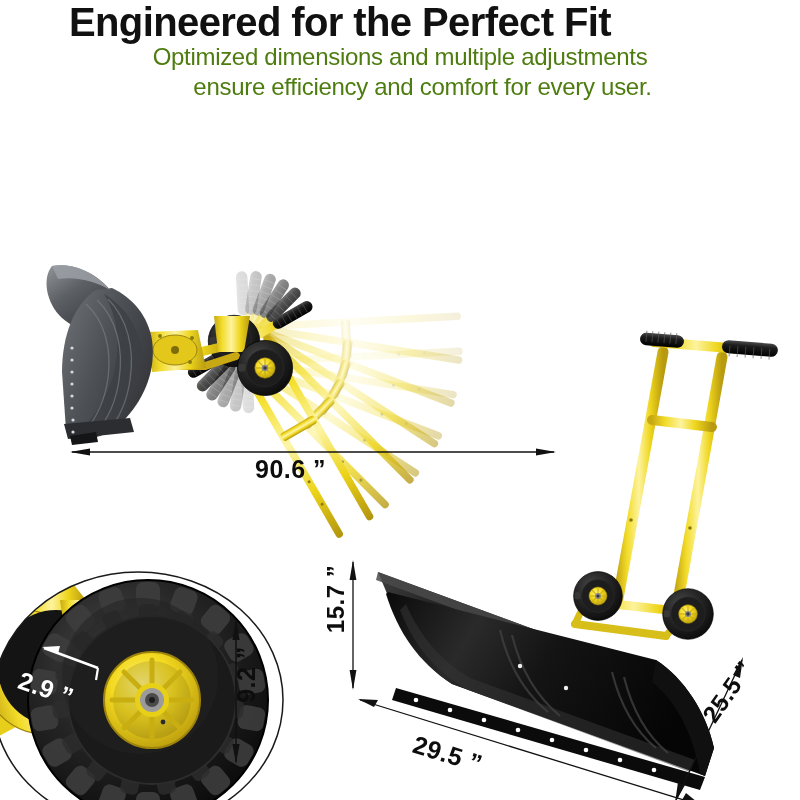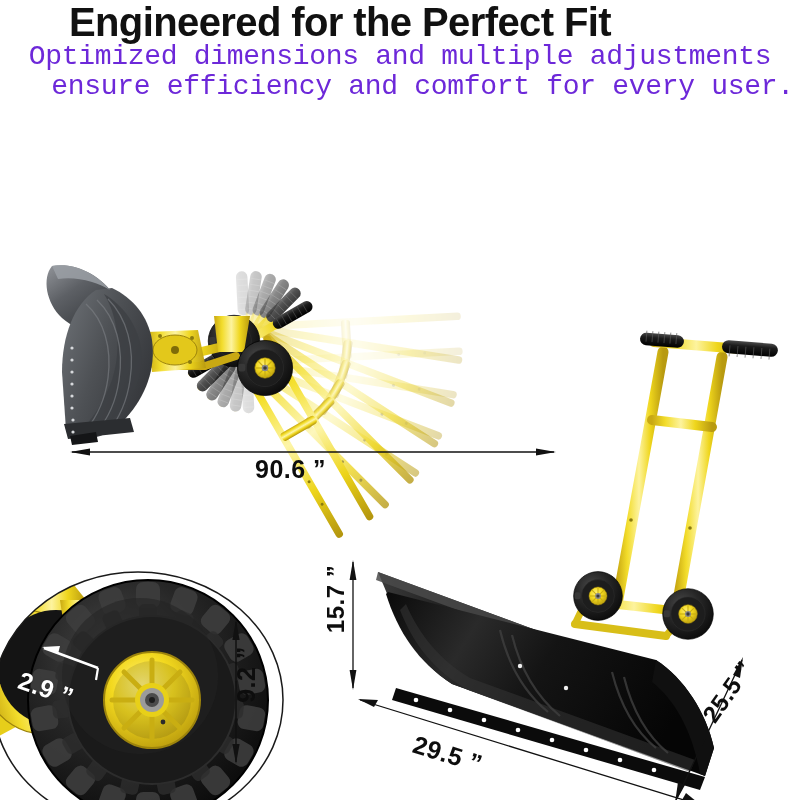--- a/index.html
+++ b/index.html
@@ -34,25 +34,25 @@
     letter-spacing: -0.6px;
     color: #111111;
     white-space: nowrap;
   }
   .subhead {
     position: absolute;
     left: 0;
     top: 42px;
     width: 800px;
     text-align: center;
-    font-family: Liberation Mono, monospace;
+    font-family: Liberation Sans, sans-serif;
     font-weight: normal;
-    font-size: 28px;
+    font-size: 24px;
     line-height: 30px;
-    color: #6d28d9;
+    color: #4d7c0f;
     letter-spacing: -0.3px;
   }
   .subhead .l2 { display: block; padding-left: 45px; }
 
   
   .dim {
     position: absolute;
     font-family: "Liberation Sans", sans-serif;
     font-weight: bold;
     color: #0d0d0d;

